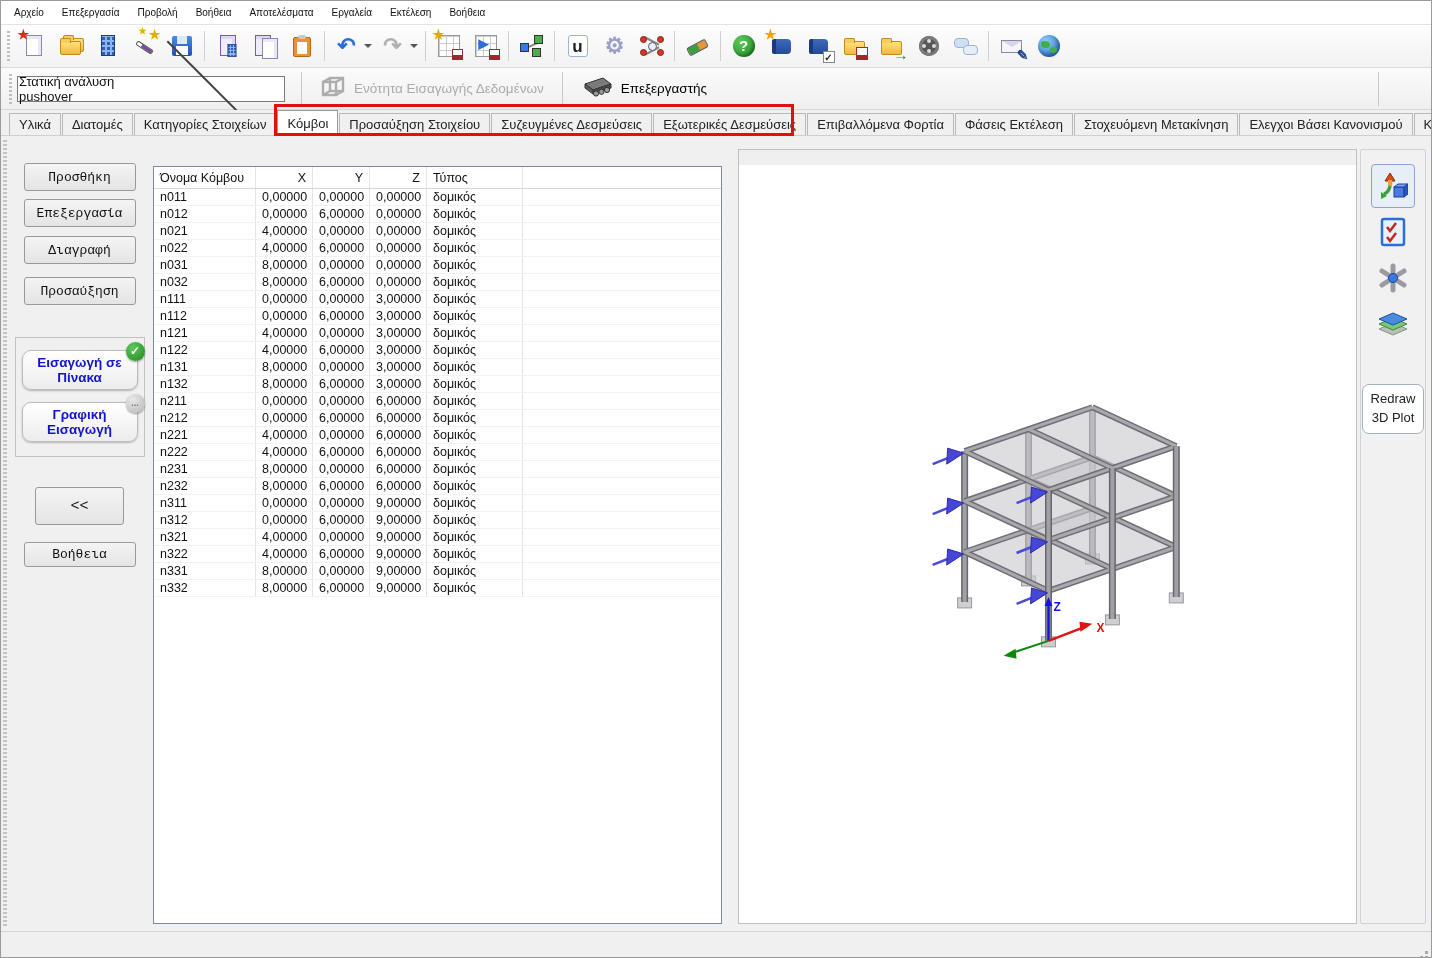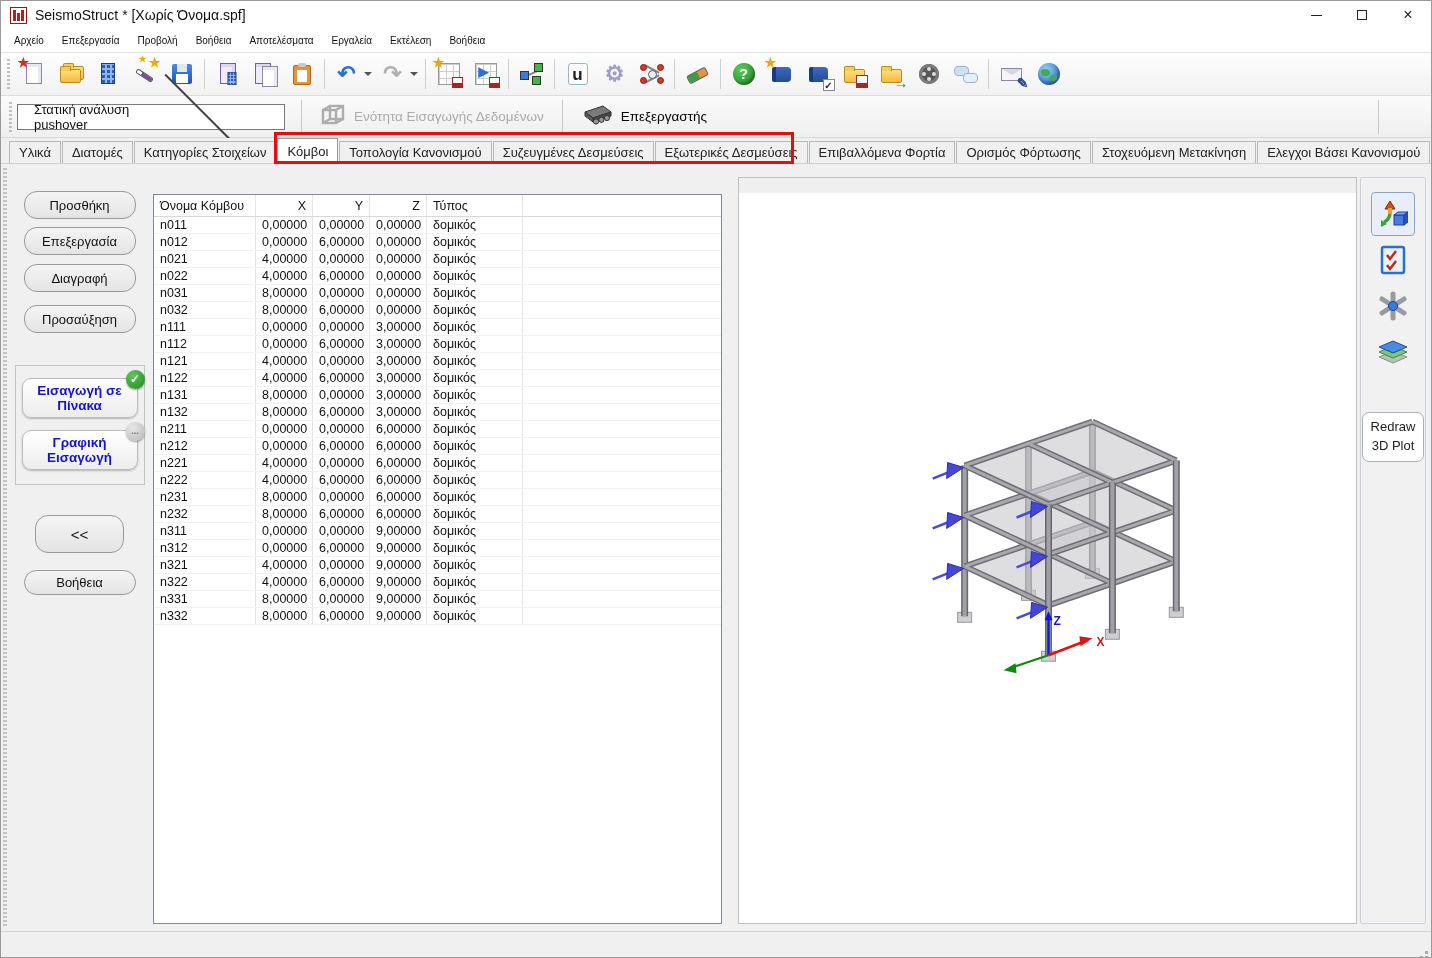--- a/index.html
+++ b/index.html
@@ -62,39 +62,39 @@
   .bub.b2{left:11px;top:13px;background:#e6eefa}
   .env{position:absolute;left:3px;top:8px;width:21px;height:13px;background:#f4f4fa;border:1px solid #8888a0}
   .env:before{content:"";position:absolute;left:0;top:0;width:0;height:0;border-left:10px solid transparent;border-right:10px solid transparent;border-top:6px solid #d5d5e5}
   .globe{position:absolute;left:3px;top:3px;width:22px;height:22px;border-radius:50%;background:radial-gradient(circle at 35% 30%,#8fd0f6,#1c66c0);box-shadow:inset -2px -3px 4px rgba(0,0,60,.35)}
   .globe:before{content:"";position:absolute;left:3px;top:6px;width:9px;height:7px;background:#3fae4a;border-radius:40% 60% 50% 50%}
   .globe:after{content:"";position:absolute;right:3px;bottom:4px;width:7px;height:6px;background:#3fae4a;border-radius:50% 40% 60% 50%}
   .ubox{display:block;width:20px;height:22px;margin:3px auto;background:#fff;border:1px solid #9ab4d4;border-radius:3px;font-size:17px;line-height:21px;text-align:center;font-weight:bold;color:#222}
 
   
   #toolbar2{height:42px;background:linear-gradient(#fbfbfb,#efefef);border-bottom:1px solid #d8d8d8;display:flex;align-items:center;padding:0 6px;flex:0 0 auto}
-  #combo{width:268px;height:26px;background:#fff;border:1px solid #7a7a7a;display:flex;align-items:center;padding:0 16px;margin-right:8px}
+  #combo{width:268px;height:26px;background:#fff;border:1px solid #7a7a7a;display:flex;align-items:center;padding:0 1px;margin-right:8px}
   #combo span{flex:1;font-size:13px}
   #combo .chev{width:8px;height:8px;border-right:2px solid #444;border-bottom:2px solid #444;transform:rotate(45deg) translate(-2px,-2px)}
   .t2sep{width:1px;height:34px;background:#c8c8c8;margin:0 8px}
   .modbtn{display:flex;align-items:center;gap:8px;padding:4px 10px;border-radius:3px;font-size:13.5px;background:transparent;border:none}
   .modbtn.disabled{color:#ababab}
   .spacer{flex:1}
 
   
   #tabstrip{height:26px;background:#f0f0f0;display:flex;align-items:flex-end;padding-left:8px;position:relative;border-bottom:1px solid #cfcfcf;flex:0 0 auto}
   .tab{height:22px;padding:3px 9px 0;font-size:13px;border:1px solid #b9b9b9;border-bottom:none;background:#f0f0f0;margin-right:1px;white-space:nowrap;color:#222}
   .tab.active{background:#fff;height:25px;padding-top:5px;border-color:#9a9a9a;position:relative;z-index:1}
   #redbox{position:absolute;border:3px solid #e01010;top:-6px;height:32px;z-index:3;pointer-events:none}
 
   
   #content{flex:1;display:flex;background:#f0f0f0;position:relative;overflow:hidden}
   #leftgrip{width:4px;margin:4px 1px 4px 2px;background:repeating-linear-gradient(180deg,#c4c4c4 0 2px,transparent 2px 4px)}
   #leftpanel{width:143px;padding-top:27px;display:flex;flex-direction:column;align-items:center;flex:0 0 auto}
-  .lbtn{width:112px;height:28px;background:linear-gradient(#f4f4f4,#e4e4e4);border:1px solid #999;border-radius:13px;font-size:13px;color:#111;font-family:Liberation Sans, sans-serif}
+  .lbtn{width:112px;height:28px;background:linear-gradient(#f4f4f4,#e4e4e4);border:1px solid #999;border-radius:3px;font-size:13px;color:#111;font-family:Liberation Mono, monospace}
   #groupbox{width:130px;border:1px solid #c2c2c2;margin-top:32px;padding:12px 6px 14px;display:flex;flex-direction:column;align-items:flex-start}
   .bluebtn{width:116px;background:linear-gradient(#ffffff,#ececec);border:1px solid #bdbdbd;border-radius:9px;box-shadow:0 1px 2px rgba(0,0,0,.25);color:#1414c8;font-weight:bold;font-size:13.5px;position:relative;padding:4px 2px;font-family:"Liberation Sans",sans-serif}
   .bluebtn .bdg{position:absolute;right:-8px;top:-9px;width:19px;height:19px;border-radius:50%;color:#fff;font-size:12px;line-height:19px;text-align:center;font-weight:bold;box-shadow:0 1px 2px rgba(0,0,0,.4)}
   .bdg.green{background:radial-gradient(circle at 35% 30%,#5cc75c,#1e8a1e)}
   .bdg.gray{background:radial-gradient(circle at 35% 30%,#e8e8e8,#b5b5b5);color:#777;font-size:9px}
   #collapsebtn{width:89px;height:38px;margin-top:30px;font-size:15px}
   #helpbtn{margin-top:17px;height:25px}
 
   
   #tablewrap{width:572px;padding:30px 1px 7px 2px;flex:0 0 auto}
@@ -128,37 +128,20 @@
   #statusbar{height:26px;border-top:1px solid #d4d4d4;background:#f0f0f0;display:flex;align-items:center;font-size:13px;flex:0 0 auto}
   .sseg{height:100%;display:flex;align-items:center;justify-content:center;border-left:1px solid #c9c9c9;padding:0 6px}
   #sgrip{width:16px;height:100%;position:relative}
   #sgrip:before{content:"";position:absolute;right:3px;bottom:3px;width:3px;height:3px;background:#aaa;box-shadow:-5px 5px 0 #aaa,0 5px 0 #aaa,-10px 10px 0 #aaa,-5px 10px 0 #aaa,0 10px 0 #aaa}
 </style>
 </head>
 <body>
 
 <div id="win">
 
-  <div id="titlebar">
-    <span id="appicon">
-        <i style="left:2px"></i>
-        <i style="left:6px;top:5px"></i>
-        <i style="left:10px"></i>
-      </span>
-    <span id="title">SeismoStruct * [Χωρίς Όνομα.spf]</span>
-    <div id="wincontrols">
-      <span class="wbtn">
-          <span class="bar"></span>
-        </span>
-      <span class="wbtn">
-          <span class="box"></span>
-        </span>
-      <span class="wbtn close">×</span>
-    </div>
-  </div>
 
   <div id="menubar">
       <span class="menuitem">Αρχείο</span>
       <span class="menuitem">Επεξεργασία</span>
       <span class="menuitem">Προβολή</span>
       <span class="menuitem">Βοήθεια</span>
       <span class="menuitem">Αποτελέσματα</span>
       <span class="menuitem">Εργαλεία</span>
       <span class="menuitem">Εκτέλεση</span>
       <span class="menuitem">Βοήθεια</span>
@@ -367,25 +350,25 @@
         <span class="t2sep"></span>
         <span style="width: 38px;"></span>
       </div>
   </div>
 
   <div id="tabstrip">
       <span class="tab">Υλικά</span>
       <span class="tab">Διατομές</span>
       <span class="tab">Κατηγορίες Στοιχείων</span>
       <span class="tab active">Κόμβοι</span>
-      <span class="tab">Τοπολογία Κανονισμού</span>
+      <span class="tab">Προσαύξηση Στοιχείου</span>
       <span class="tab">Συζευγμένες Δεσμεύσεις</span>
       <span class="tab">Εξωτερικές Δεσμεύσεις</span>
       <span class="tab">Επιβαλλόμενα Φορτία</span>
-      <span class="tab">Ορισμός Φόρτωσης</span>
+      <span class="tab">Φάσεις Εκτέλεση</span>
       <span class="tab">Στοχευόμενη Μετακίνηση</span>
       <span class="tab">Ελεγχοι Βάσει Κανονισμού</span>
       <span class="tab">Κριτήρια Επιτελεστικότητας</span>
       <span id="redbox" style="border-color: rgb(224, 16, 16); left: 273px; width: 520px;"></span>
     </div>
 
   <div id="content">
     <span id="leftgrip"></span>
 
     <div id="leftpanel">

